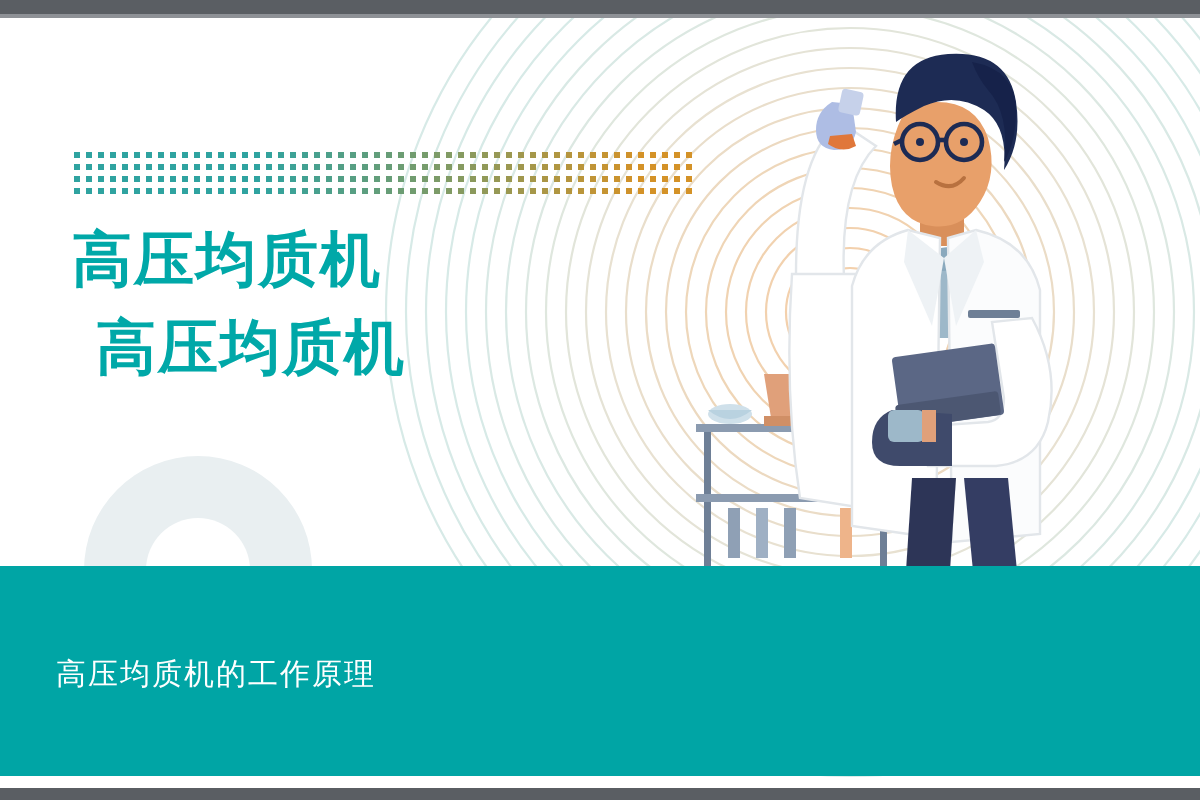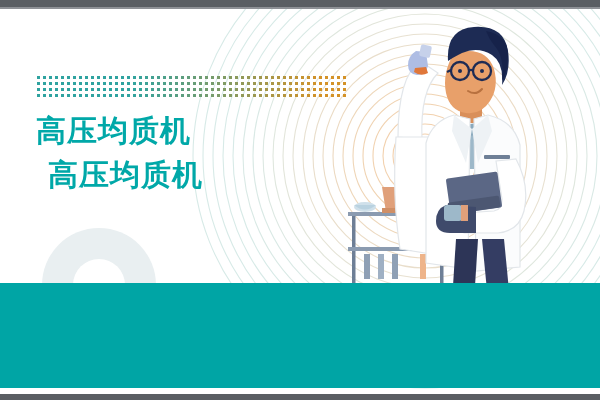--- a/index.html
+++ b/index.html
@@ -410,17 +410,18 @@
         </div>
       </div>
 
     <div class="headline">
       <div class="l1">高压均质机</div>
       <div class="l2">高压均质机</div>
     </div>
 
 
     <div class="band"></div>
+    <div class="band-text">高压均质机的工作原理</div>
 
   </div>
 
   <div class="chrome-bottom"></div>
 </div>
 
 </body></html>

